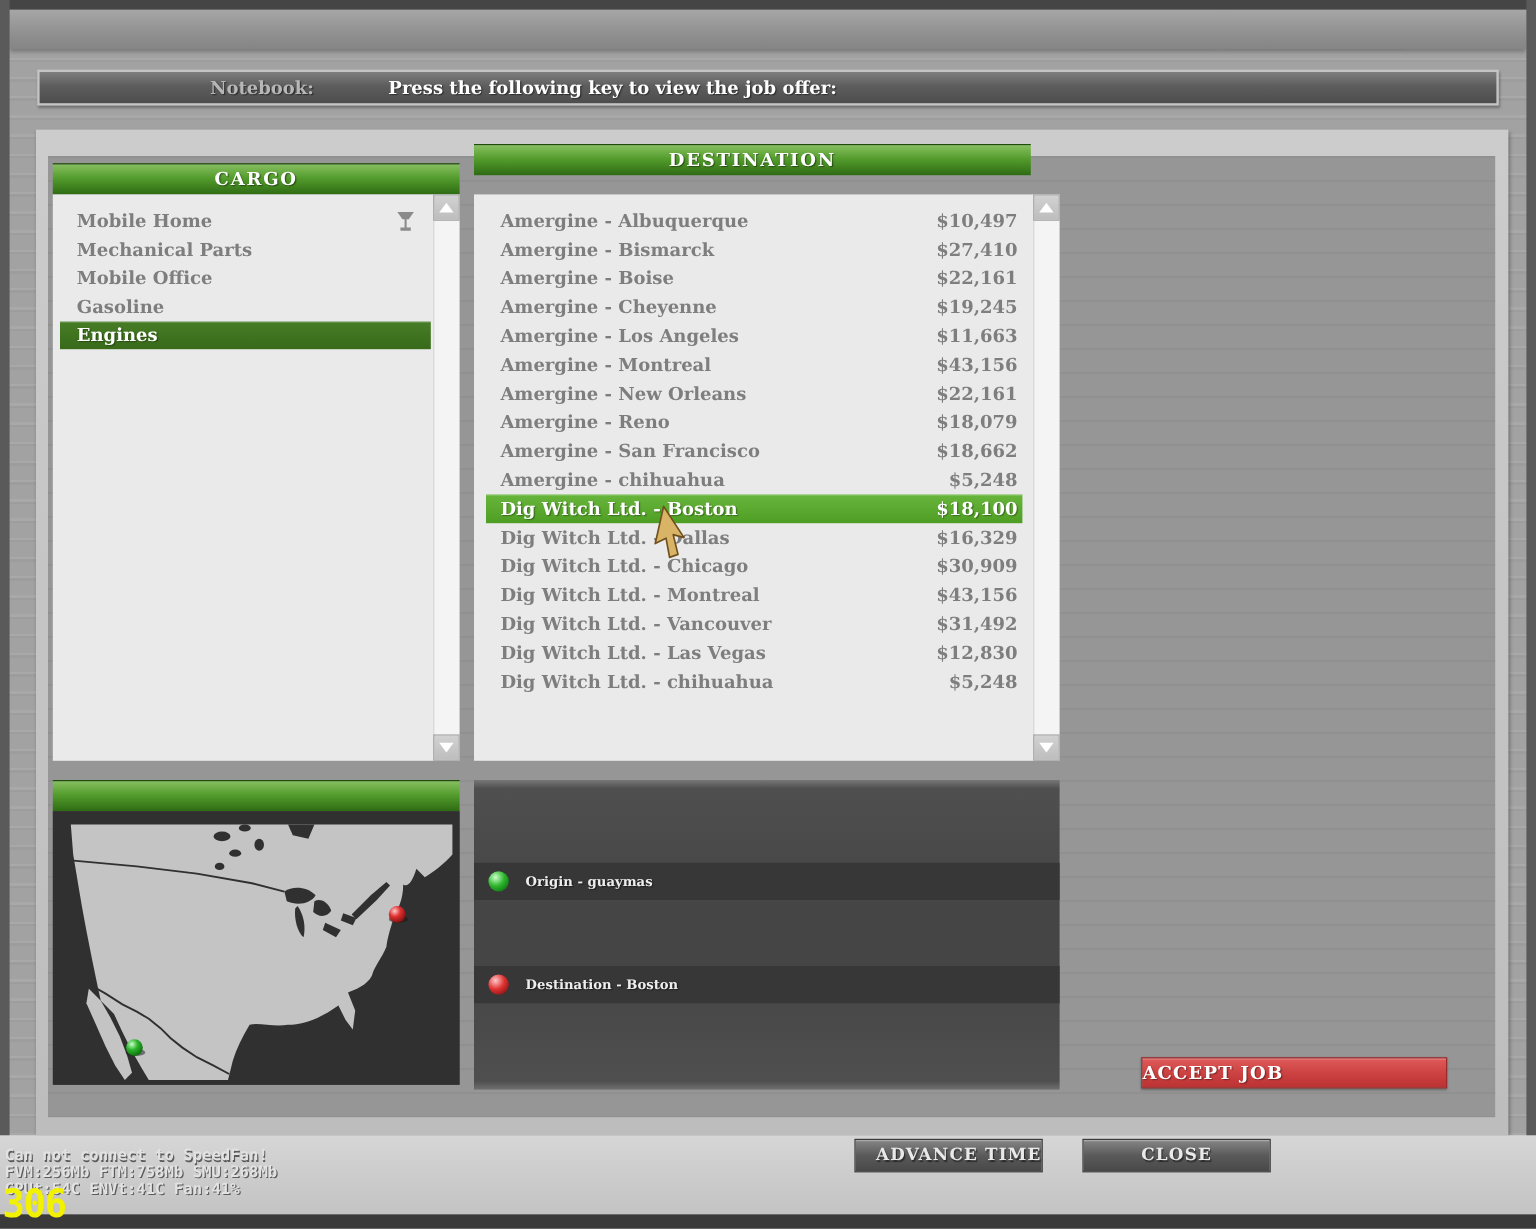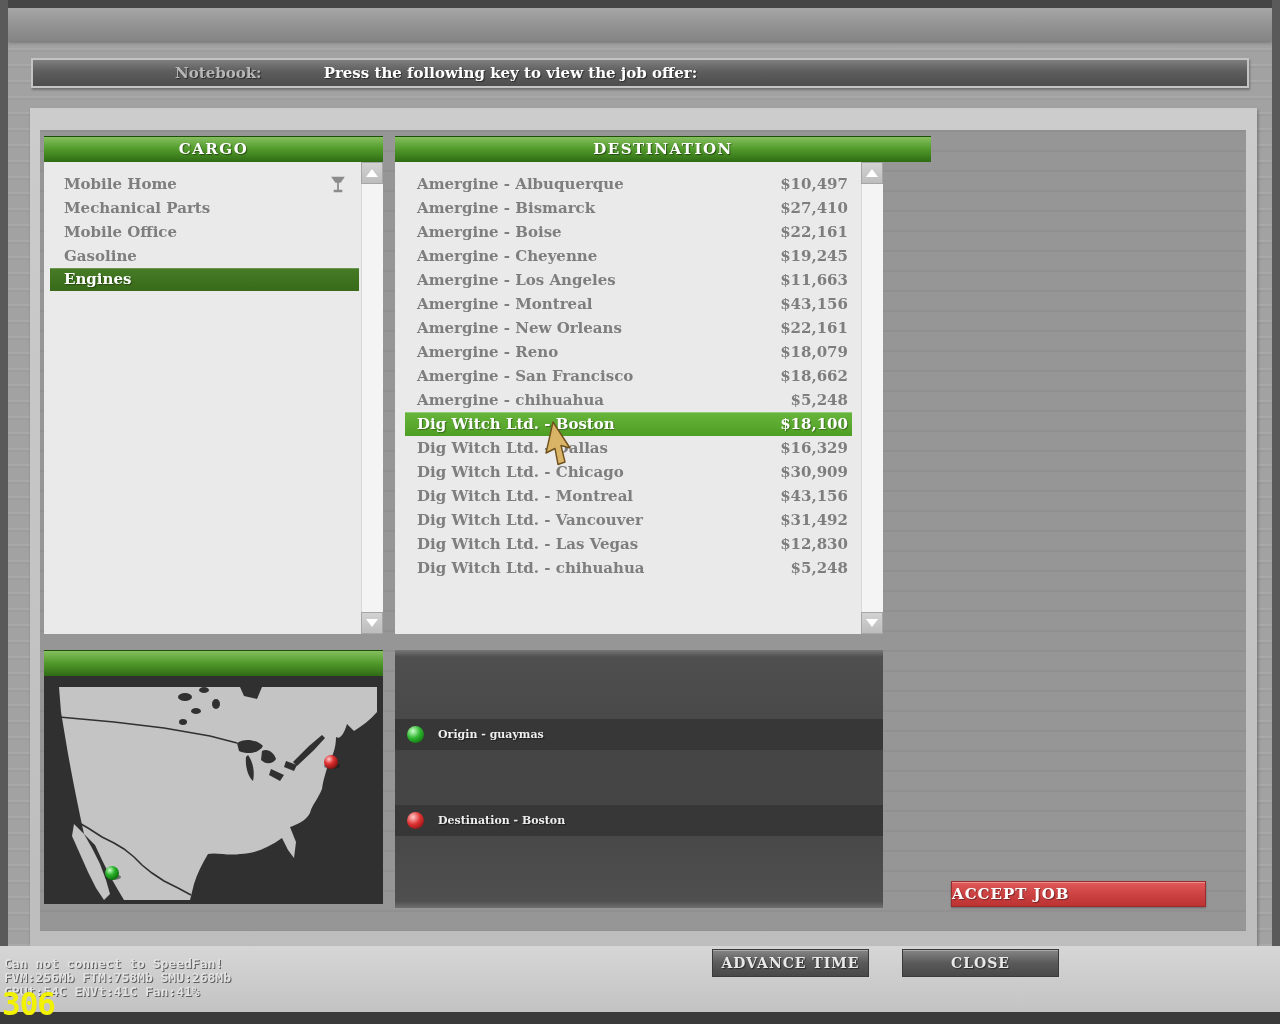--- a/index.html
+++ b/index.html
@@ -60,21 +60,21 @@
   .cargo-list{position:absolute;left:44px;top:162px;width:317px;height:472px;background:#eaeaea;z-index:2;padding-top:10px;box-sizing:border-box;}
   .list-row{height:24px;line-height:24px;font-size:15px;font-weight:bold;color:#7e7e7e;
     padding-left:20px;position:relative;white-space:nowrap;}
   .cargo-list .list-row.selected{background:linear-gradient(180deg,#477c26,#386a19);color:#ffffff;
     margin-left:6px;margin-right:2px;padding-left:14px;height:23px;line-height:23px;
     box-shadow:inset 0 1px 0 rgba(255,255,255,.2);text-shadow:1px 1px 1px rgba(0,0,0,.35);}
   .goblet{position:absolute;right:14px;top:3px;width:18px;height:19px;}
   .goblet svg{display:block;}
 
   
-  .dest-header{left:395px;top:136px;width:536px;}
+  .dest-header{left:395px;top:120px;width:464px;}
   .dest-list{position:absolute;left:395px;top:162px;width:466px;height:472px;background:#eaeaea;z-index:2;padding-top:10px;box-sizing:border-box;}
   .dest-row{height:24px;line-height:24px;font-size:15px;font-weight:bold;color:#7e7e7e;
     display:flex;justify-content:space-between;padding-left:22px;padding-right:13px;white-space:nowrap;}
   .dest-row.selected{background:linear-gradient(180deg,#68b53c,#4f9e24);color:#ffffff;
     margin-left:10px;margin-right:9px;padding-left:12px;padding-right:4px;
     box-shadow:inset 0 1px 0 rgba(255,255,255,.3);text-shadow:1px 1px 1px rgba(0,0,0,.35);}
 
   
   .vscroll{position:absolute;width:22px;height:472px;background:#f4f4f4;z-index:2;box-shadow:inset 1px 0 0 #d8d8d8;}
   .cargo-scroll{left:361px;top:162px;}
@@ -108,21 +108,21 @@
     border:1px solid #9d2a2a;box-sizing:border-box;box-shadow:inset 0 1px 0 rgba(255,255,255,.35),0 1px 2px rgba(0,0,0,.3);
     color:#ffffff;font-weight:bold;font-size:15px;letter-spacing:1px;text-align:left;line-height:24px;
     text-shadow:1px 1px 1px rgba(0,0,0,.4);cursor:default;}
   .bottom-band{position:absolute;left:0px;top:946px;width:1280px;height:66px;
     background:linear-gradient(180deg,#d6d6d6,#c3c3c3);z-index:1;}
   .dark-btn{position:absolute;top:949px;width:157px;height:28px;z-index:2;
     background:linear-gradient(180deg,#868686,#5a5a5a 50%,#484848);
     border:1px solid #3a3a3a;box-sizing:border-box;box-shadow:inset 0 1px 0 rgba(255,255,255,.3);
     color:#e9e9e9;font-weight:bold;font-size:14px;letter-spacing:1px;text-align:center;line-height:26px;
     text-shadow:1px 1px 1px rgba(0,0,0,.5);cursor:default;}
-  .advance-btn{left:712px;}
+  .advance-btn{left:712px;text-align:right;}
   .close-btn{left:902px;}
 
   
   .overlay{position:absolute;left:4px;top:957px;z-index:9;
     font-family:"DejaVu Sans Mono","Liberation Mono",monospace;font-weight:bold;font-size:13px;line-height:14px;
     color:#e2e2e2;text-shadow:1px 1px 0 rgba(80,80,80,.9);white-space:pre;}
   .fps{position:absolute;left:2px;top:988px;z-index:9;
     font-family:"DejaVu Sans Mono","Liberation Mono",monospace;font-weight:bold;font-size:31px;line-height:31px;
     color:#f2f200;letter-spacing:-1px;transform:scaleY(1.05);transform-origin:top left;}
 

